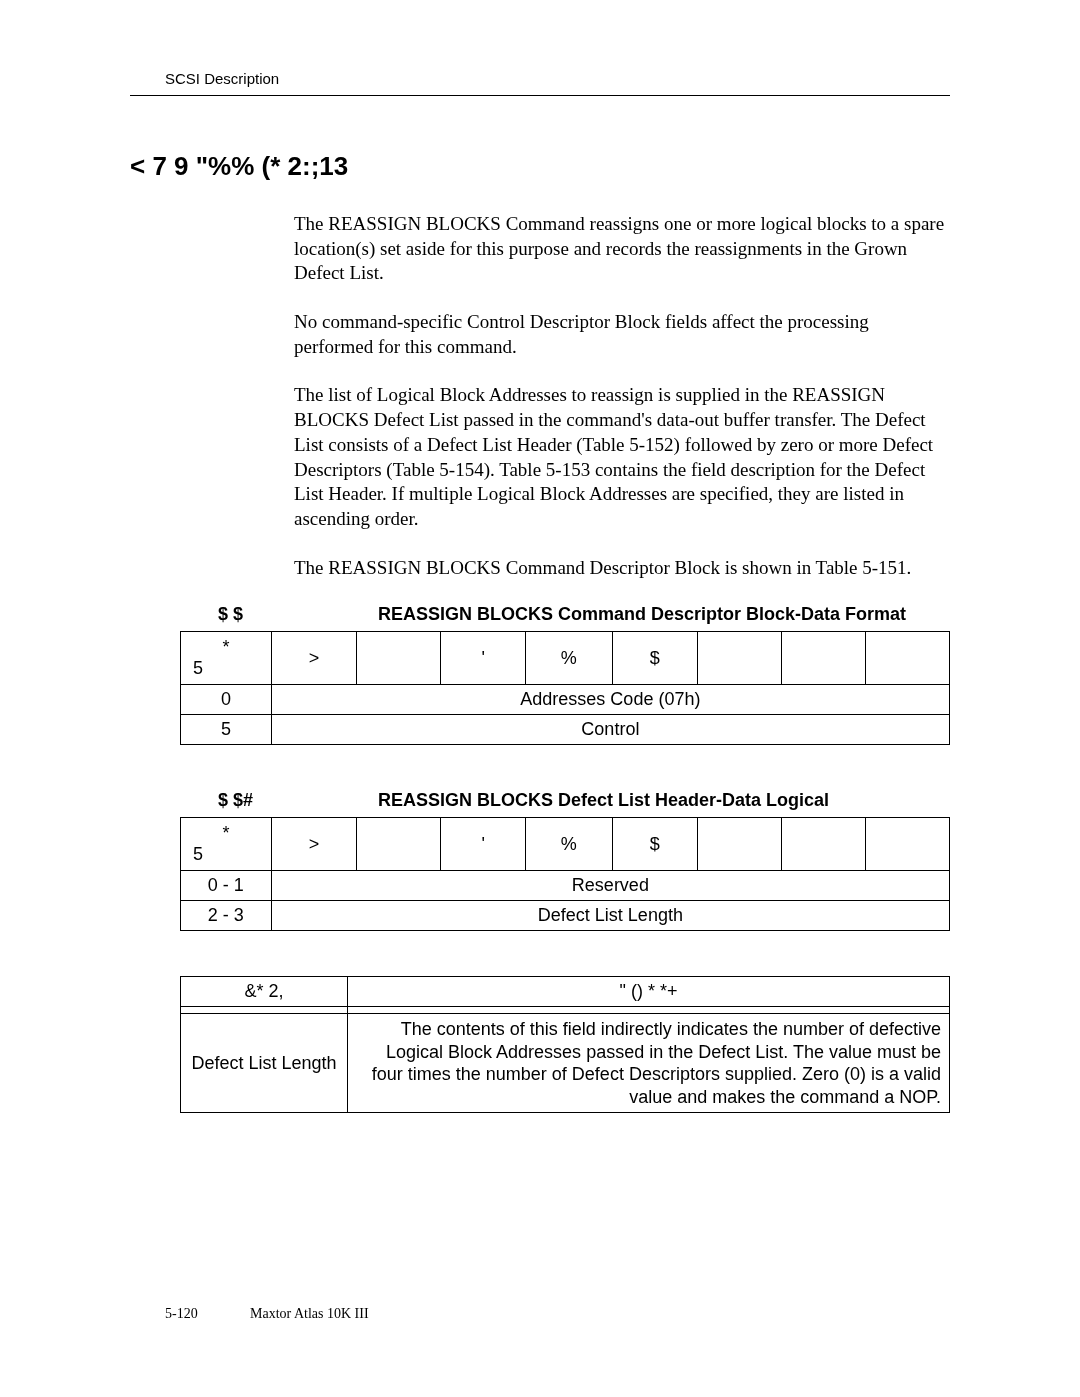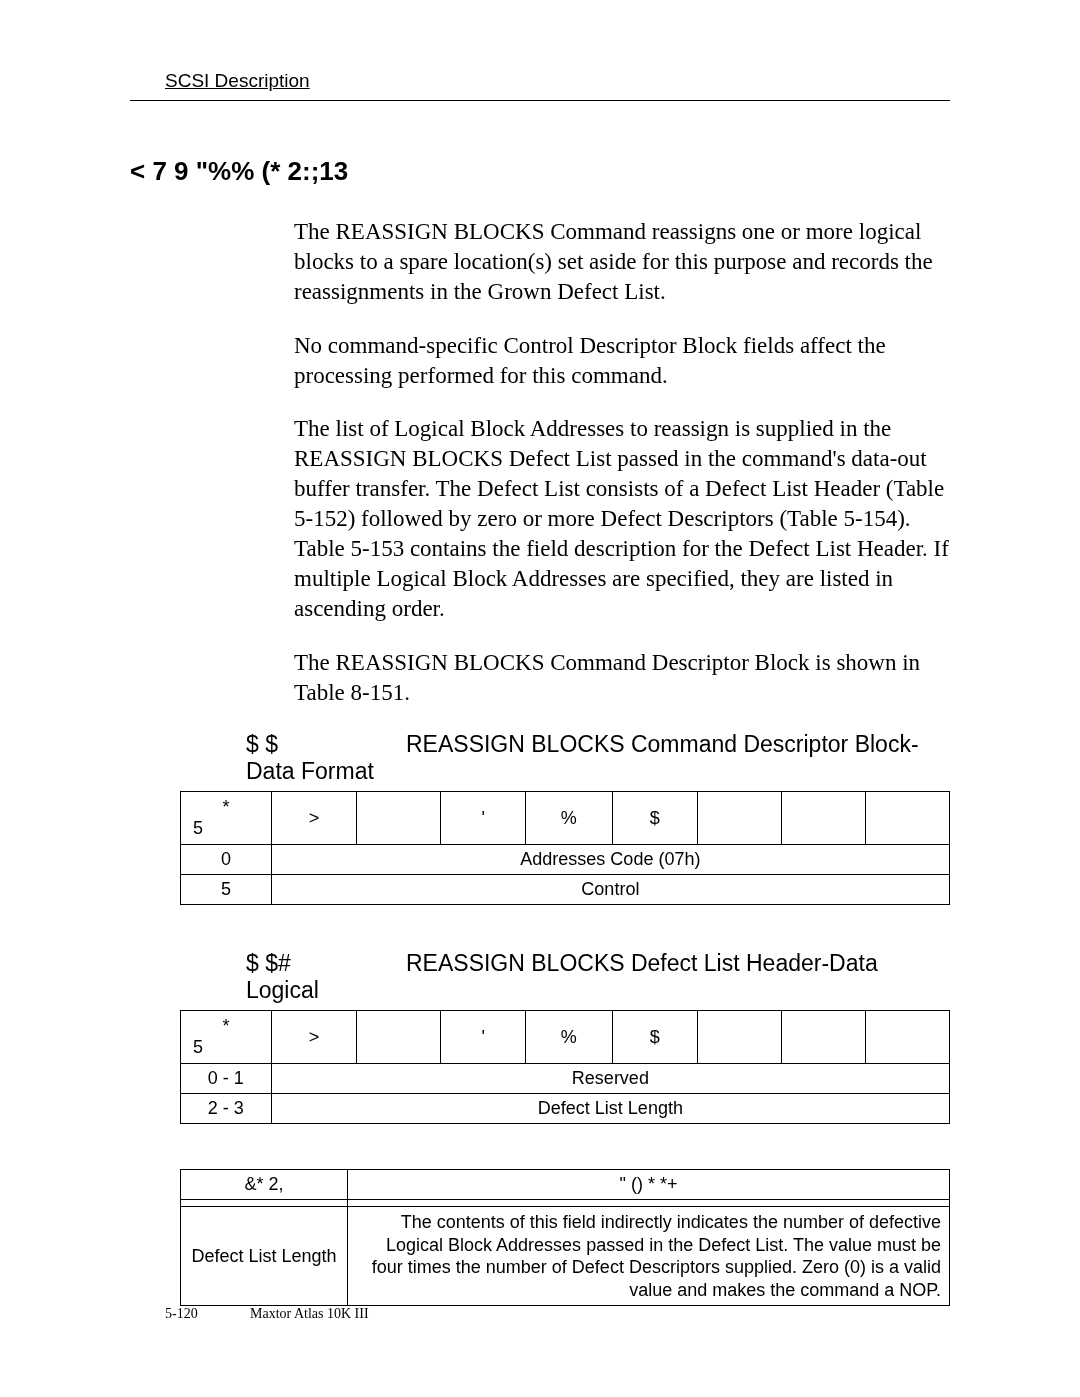--- a/index.html
+++ b/index.html
@@ -15,49 +15,48 @@
   }
   .page {
     width: 1080px;
     height: 1397px;
     padding: 70px 130px 60px 130px;
     box-sizing: border-box;
     position: relative;
   }
   .header {
     font-family: Arial, Helvetica, sans-serif;
-    font-size: 19px;
+    font-size: 15px;
     margin-left: 35px;
     margin-bottom: 8px;
-    text-decoration: underline;
   }
   .header-rule {
     border: none;
     border-top: 1px solid #000;
     margin: 0 0 55px 0;
   }
   .section-heading {
     font-family: Arial, Helvetica, sans-serif;
     font-weight: bold;
     font-size: 26px;
     margin: 0 0 30px 0;
   }
   .body-block {
     margin-left: 164px;
-    font-size: 23px;
+    font-size: 19px;
     line-height: 1.3;
   }
   .para {
     margin: 0 0 24px 0;
   }
   .caption-row {
     font-family: Arial, Helvetica, sans-serif;
-    font-size: 23px;
-    font-weight: normal;
-    margin-left: 116px;
+    font-size: 18px;
+    font-weight: bold;
+    margin-left: 88px;
     margin-bottom: 6px;
   }
   .caption-prefix {
     display: inline-block;
     width: 160px;
   }
   table.data {
     border-collapse: collapse;
     width: 770px;
     margin-left: 50px;
@@ -109,21 +108,21 @@
 
   <div class="header">SCSI Description</div>
   <hr class="header-rule">
 
   <div class="section-heading">&lt; 7           9     "%% (* 2:;13</div>
 
   <div class="body-block">
     <p class="para">The REASSIGN BLOCKS Command reassigns one or more logical blocks to a spare location(s) set aside for this purpose and records the reassignments in the Grown Defect List.</p>
     <p class="para">No command-specific Control Descriptor Block fields affect the processing performed for this command.</p>
     <p class="para">The list of Logical Block Addresses to reassign is supplied in the REASSIGN BLOCKS Defect List passed in the command's data-out buffer transfer. The Defect List consists of a Defect List Header (Table 5-152) followed by zero or more Defect Descriptors (Table 5-154). Table 5-153 contains the field description for the Defect List Header. If multiple Logical Block Addresses are specified, they are listed in ascending order.</p>
-    <p class="para">The REASSIGN BLOCKS Command Descriptor Block is shown in Table 8-151.</p>
+    <p class="para">The REASSIGN BLOCKS Command Descriptor Block is shown in Table 5-151.</p>
   </div>
 
   <div class="caption-row">
     <span class="caption-prefix">$  $</span><span>REASSIGN BLOCKS Command Descriptor Block-Data Format</span>
   </div>
   <table class="data">
     <tbody>
         <tr>
       <th class="corner">
         <div style="text-align:center;">*</div>

